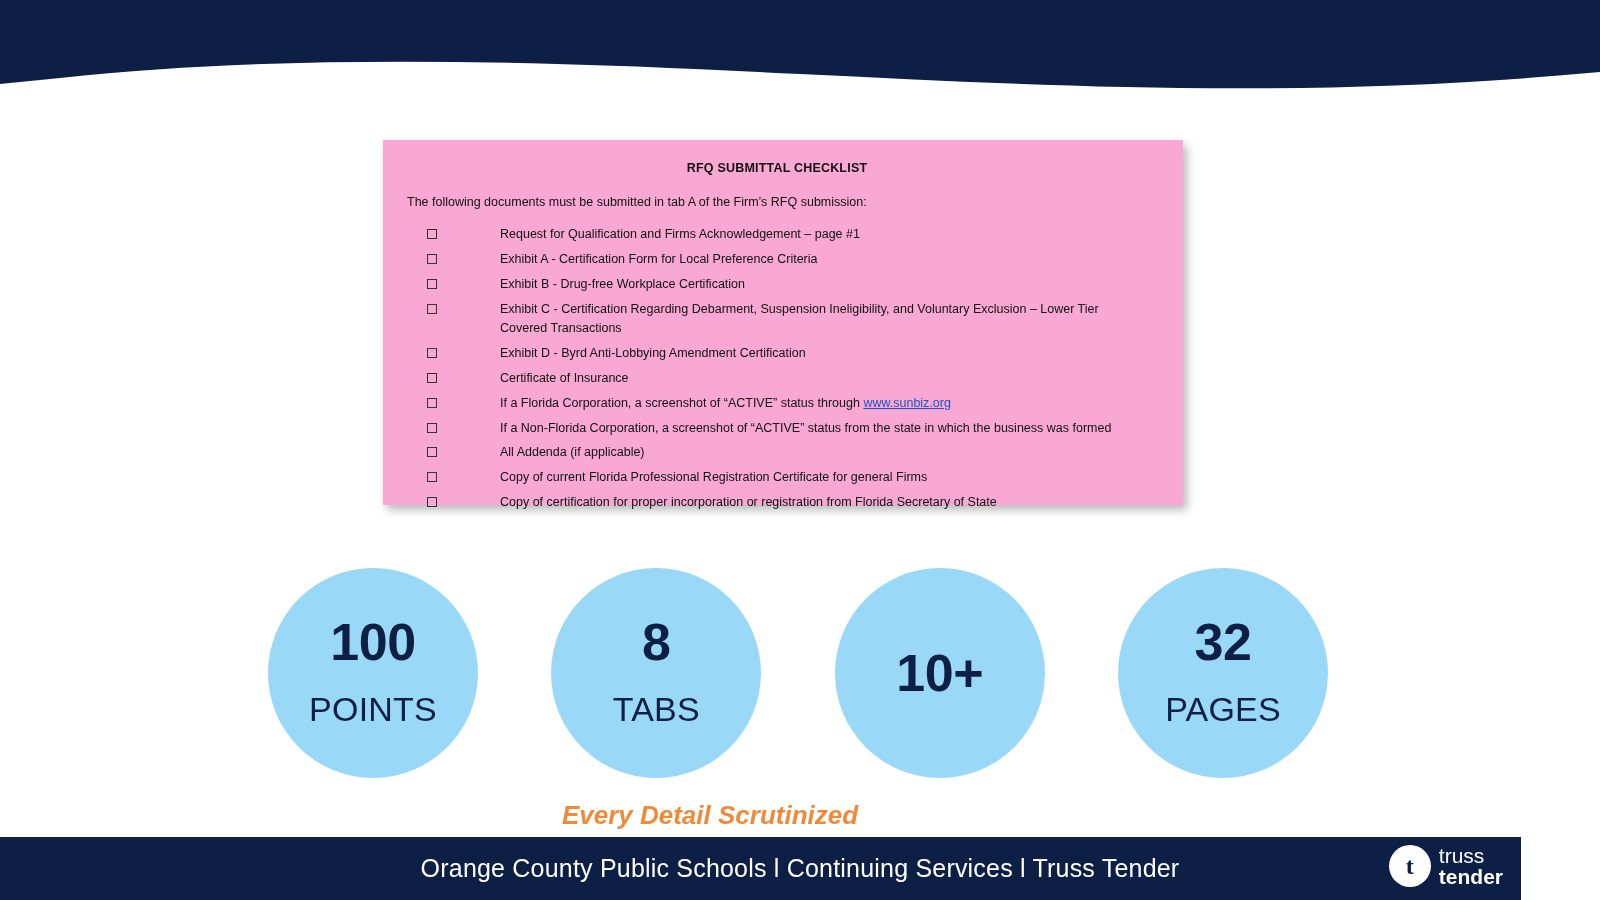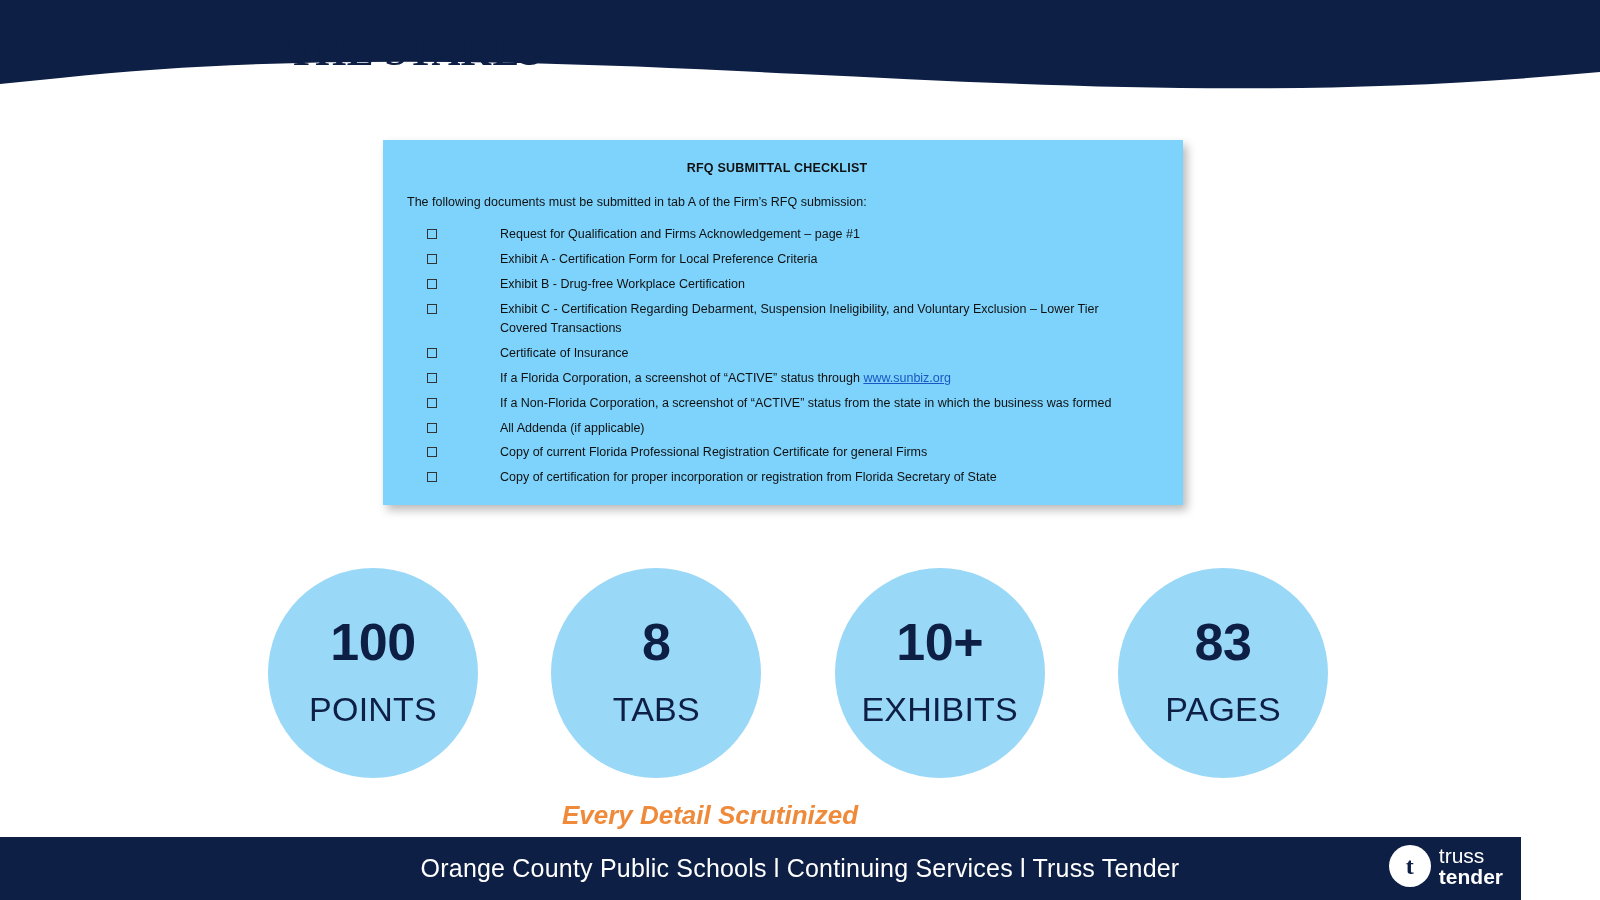--- a/index.html
+++ b/index.html
@@ -26,36 +26,36 @@
     z-index: 1;
   }
   .header-wave svg {
     display: block;
   }
   .slide-title {
     position: absolute;
     top: 28px;
     left: 288px;
     z-index: 5;
-    font-family: Liberation Serif, serif;
+    font-family: Liberation Mono, monospace;
     font-weight: bold;
     font-size: 40px;
     letter-spacing: 0.5px;
     color: #0e1f45;
     white-space: nowrap;
   }
 
   
   .doc-card {
     position: absolute;
     top: 140px;
     left: 383px;
     width: 800px;
     height: 365px;
-    background: #7dd3fc;
+    background: #f9a8d4;
     box-shadow: 4px 5px 9px rgba(0,0,0,0.28);
     z-index: 3;
     box-sizing: border-box;
     padding: 16px 34px 10px 22px;
   }
   .doc-title {
     text-align: center;
     font-size: 12.5px;
     font-weight: bold;
     color: #111111;
@@ -227,20 +227,24 @@
     <li>
       <span class="chk"></span>
       <span class="li-text">Exhibit B - Drug-free Workplace Certification</span>
     </li>
     <li>
       <span class="chk"></span>
       <span class="li-text">Exhibit C - Certification Regarding Debarment, Suspension Ineligibility, and Voluntary Exclusion – Lower Tier Covered Transactions</span>
     </li>
     <li>
       <span class="chk"></span>
+      <span class="li-text">Exhibit D - Byrd Anti-Lobbying Amendment Certification</span>
+    </li>
+    <li>
+      <span class="chk"></span>
       <span class="li-text">Certificate of Insurance</span>
     </li>
     <li>
       <span class="chk"></span>
       <span class="li-text"><span>If a Florida Corporation, a screenshot of “ACTIVE” status through </span><a href="#">www.sunbiz.org</a></span>
     </li>
     <li>
       <span class="chk"></span>
       <span class="li-text">If a Non-Florida Corporation, a screenshot of “ACTIVE” status from the state in which the business was formed</span>
     </li>
@@ -263,24 +267,23 @@
   <div class="stat-circle">
     <div class="stat-value">100</div>
     <div class="stat-label">POINTS</div>
   </div>
   <div class="stat-circle">
     <div class="stat-value">8</div>
     <div class="stat-label">TABS</div>
   </div>
   <div class="stat-circle">
     <div class="stat-value">10+</div>
-    <div class="stat-label">EXHIBITS</div>
-  </div>
-  <div class="stat-circle">
-    <div class="stat-value">83</div>
+  </div>
+  <div class="stat-circle">
+    <div class="stat-value">32</div>
     <div class="stat-label">PAGES</div>
   </div>
 </div>
 
 <div class="tagline">Every Detail Scrutinized</div>
 
 <div class="footer">
   <div class="footer-text">Orange County Public Schools l Continuing Services l Truss Tender</div>
   <div class="logo">
     <div class="logo-mark">t</div>

